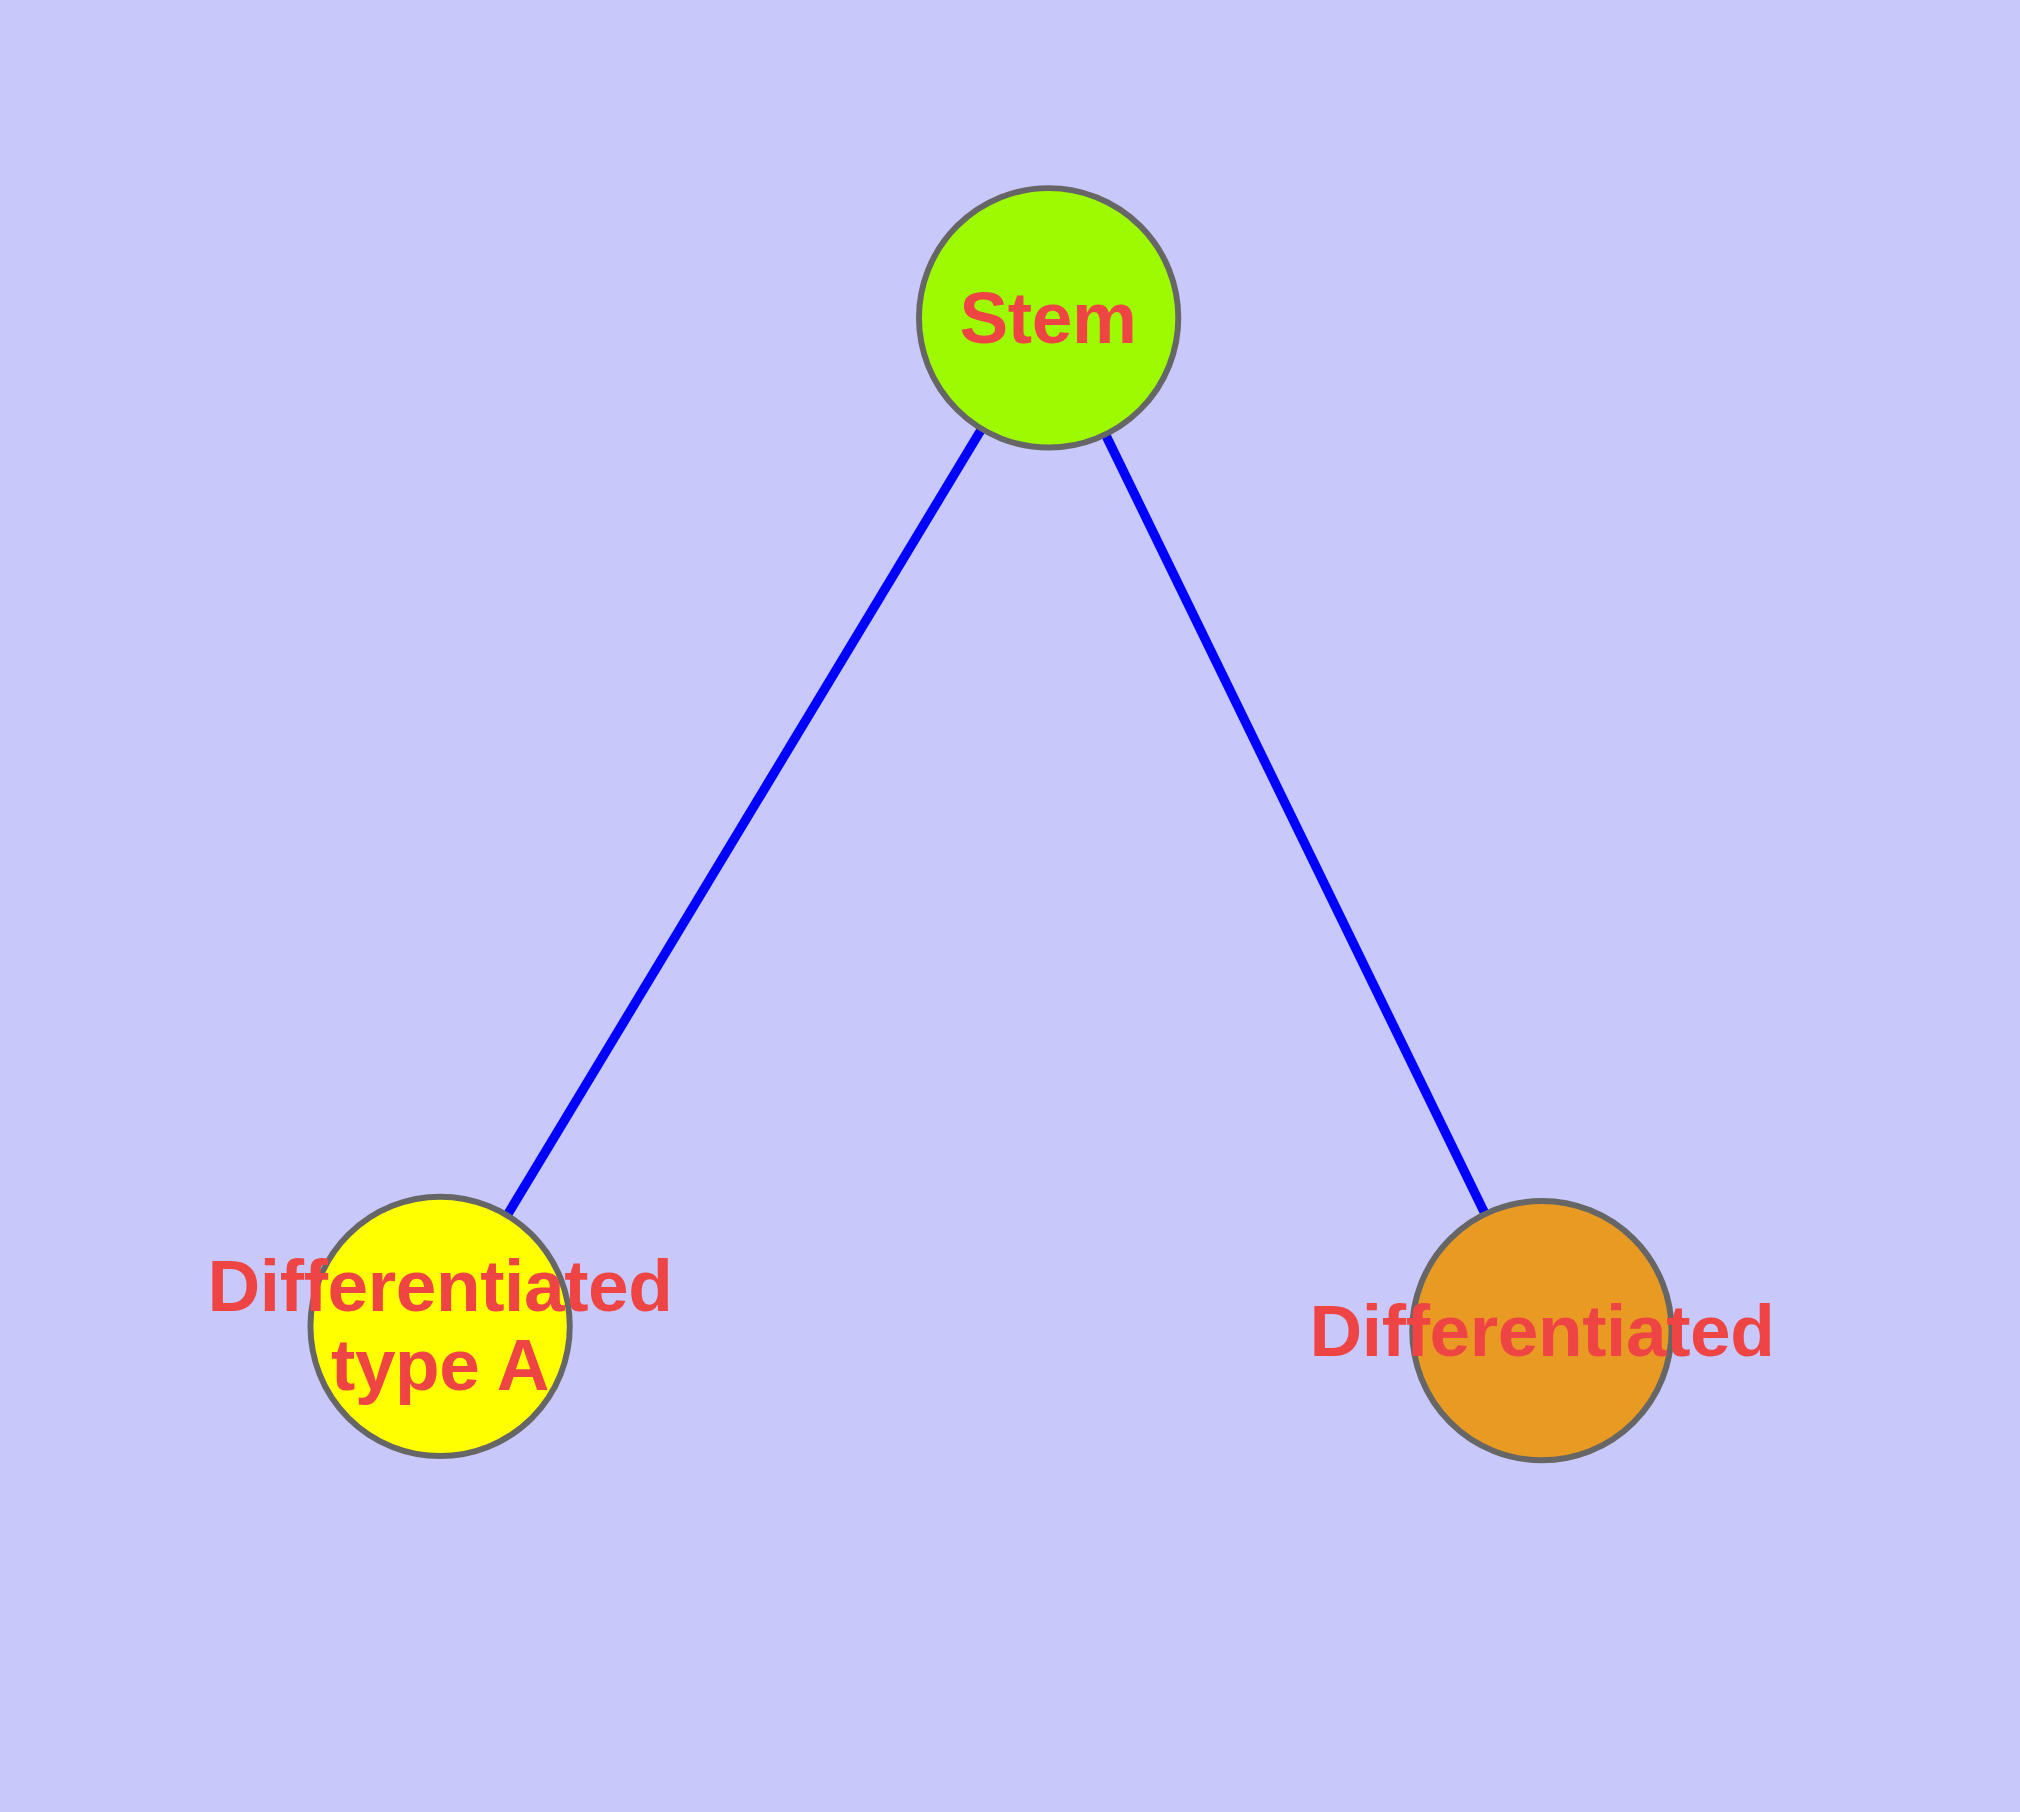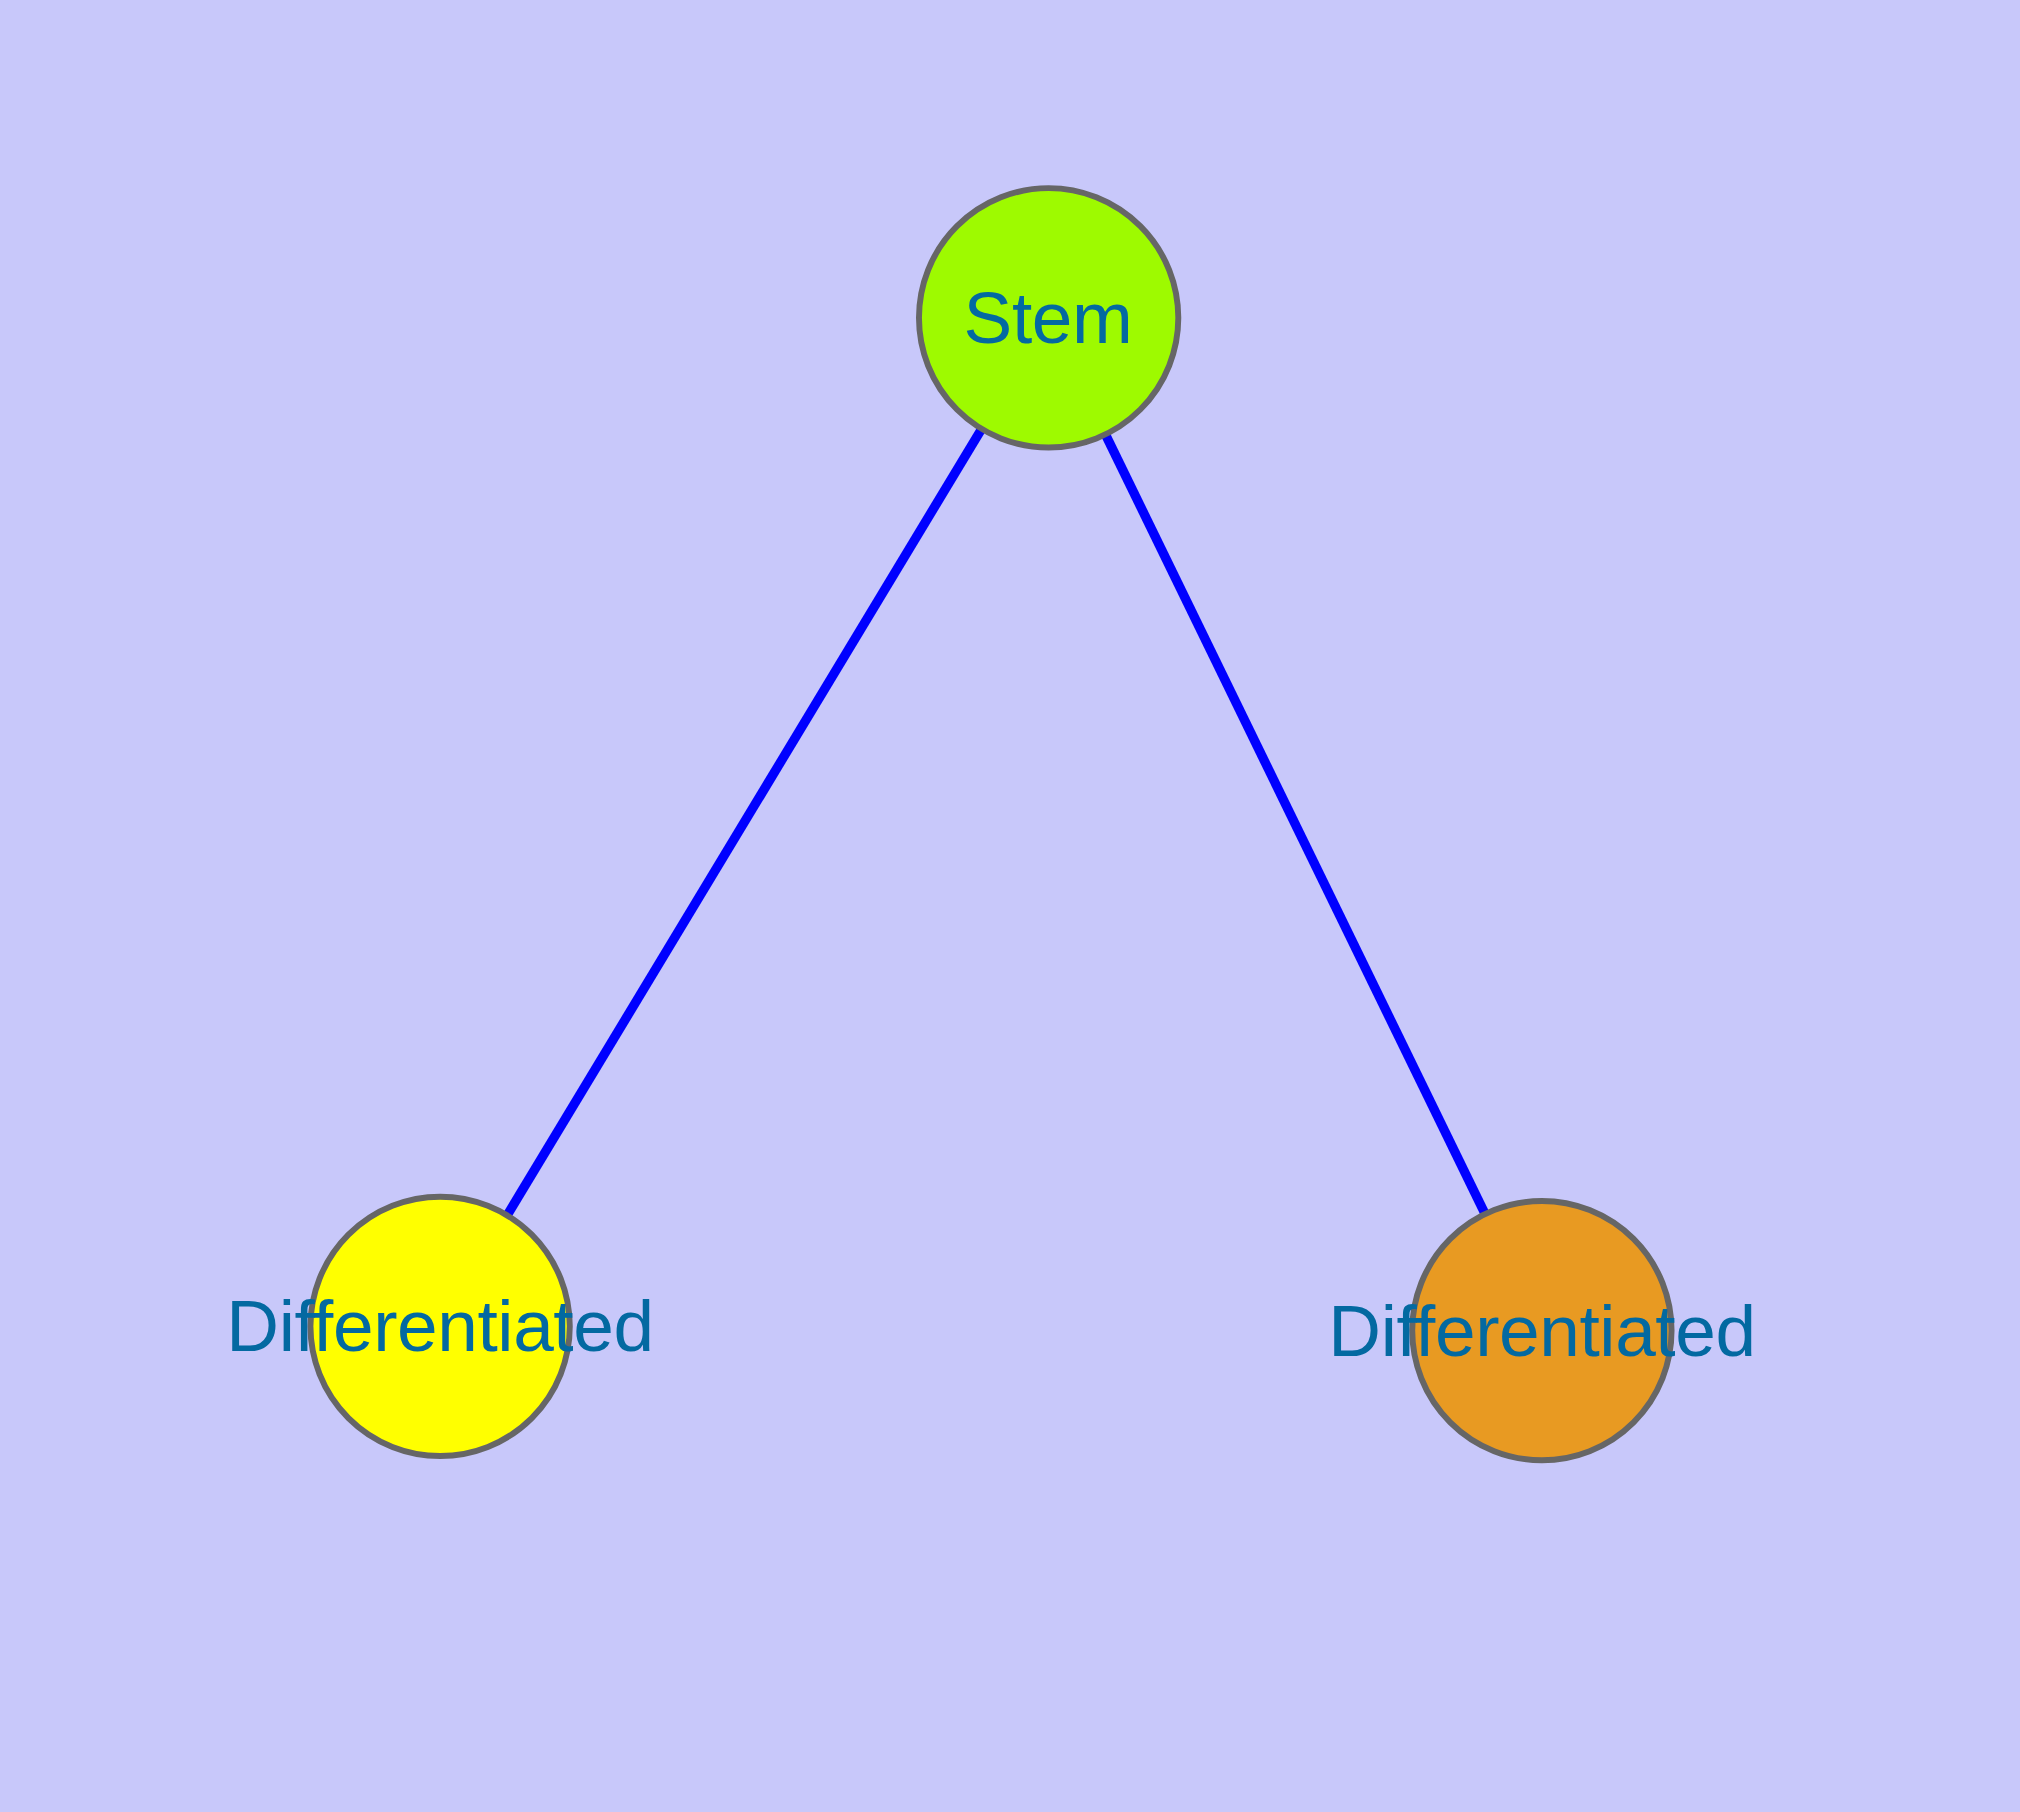--- a/index.html
+++ b/index.html
@@ -23,22 +23,22 @@
   }
   #graph-svg {
     position: absolute;
     left: 0; top: 0;
     width: 2021px;
     height: 1812px;
   }
   .node-label {
     position: absolute;
     text-align: center;
-    font-weight: normal;
-    color: #0369a1;
+    font-weight: bold;
+    color: #ef4444;
     line-height: 1.08;
     white-space: pre;
     transform: translate(-50%, -50%);
     pointer-events: none;
     letter-spacing: -0.4px;
   }
 </style>
 </head>
 <body>
 
@@ -53,18 +53,18 @@
       </g>
     <g id="node-layer">
         <circle cx="1237" cy="375" r="153" fill="#9efa00" stroke="#666666" stroke-width="7"></circle>
         <circle cx="519" cy="1565" r="153" fill="#ffff00" stroke="#666666" stroke-width="7"></circle>
         <circle cx="1819" cy="1570" r="153" fill="#e89a22" stroke="#666666" stroke-width="7"></circle>
       </g>
   </svg>
 
   <div id="label-layer">
       <div class="node-label" style="left: 1048px; top: 318px; font-size: 73px;"><div>Stem</div></div>
-      <div class="node-label" style="left: 440px; top: 1326px; font-size: 73px;"><div>Differentiated</div></div>
+      <div class="node-label" style="left: 440px; top: 1326px; font-size: 73px;"><div>Differentiated</div><div>type A</div></div>
       <div class="node-label" style="left: 1542px; top: 1331px; font-size: 73px;"><div>Differentiated</div></div>
     </div>
 
 </div>
 
 
 </body></html>

